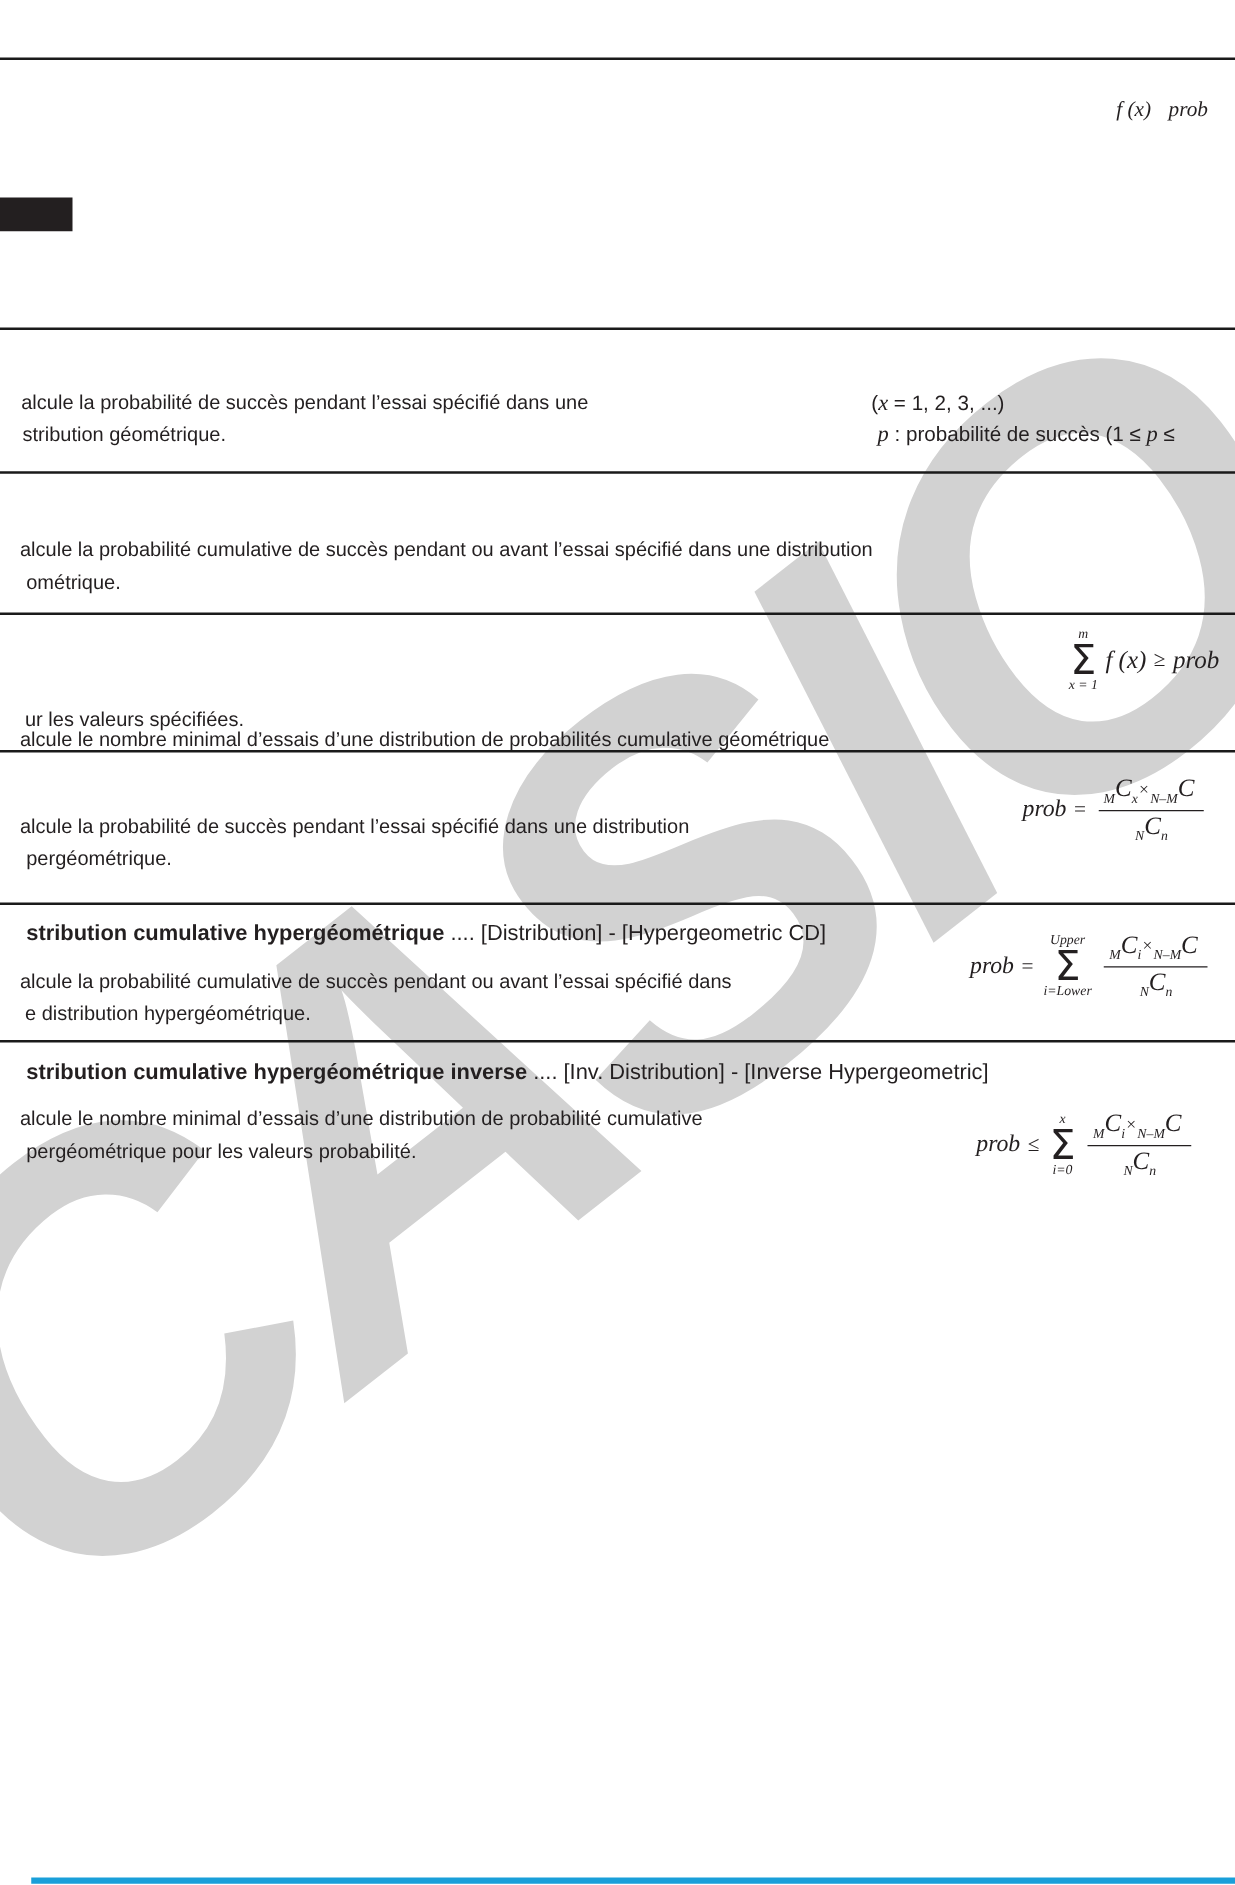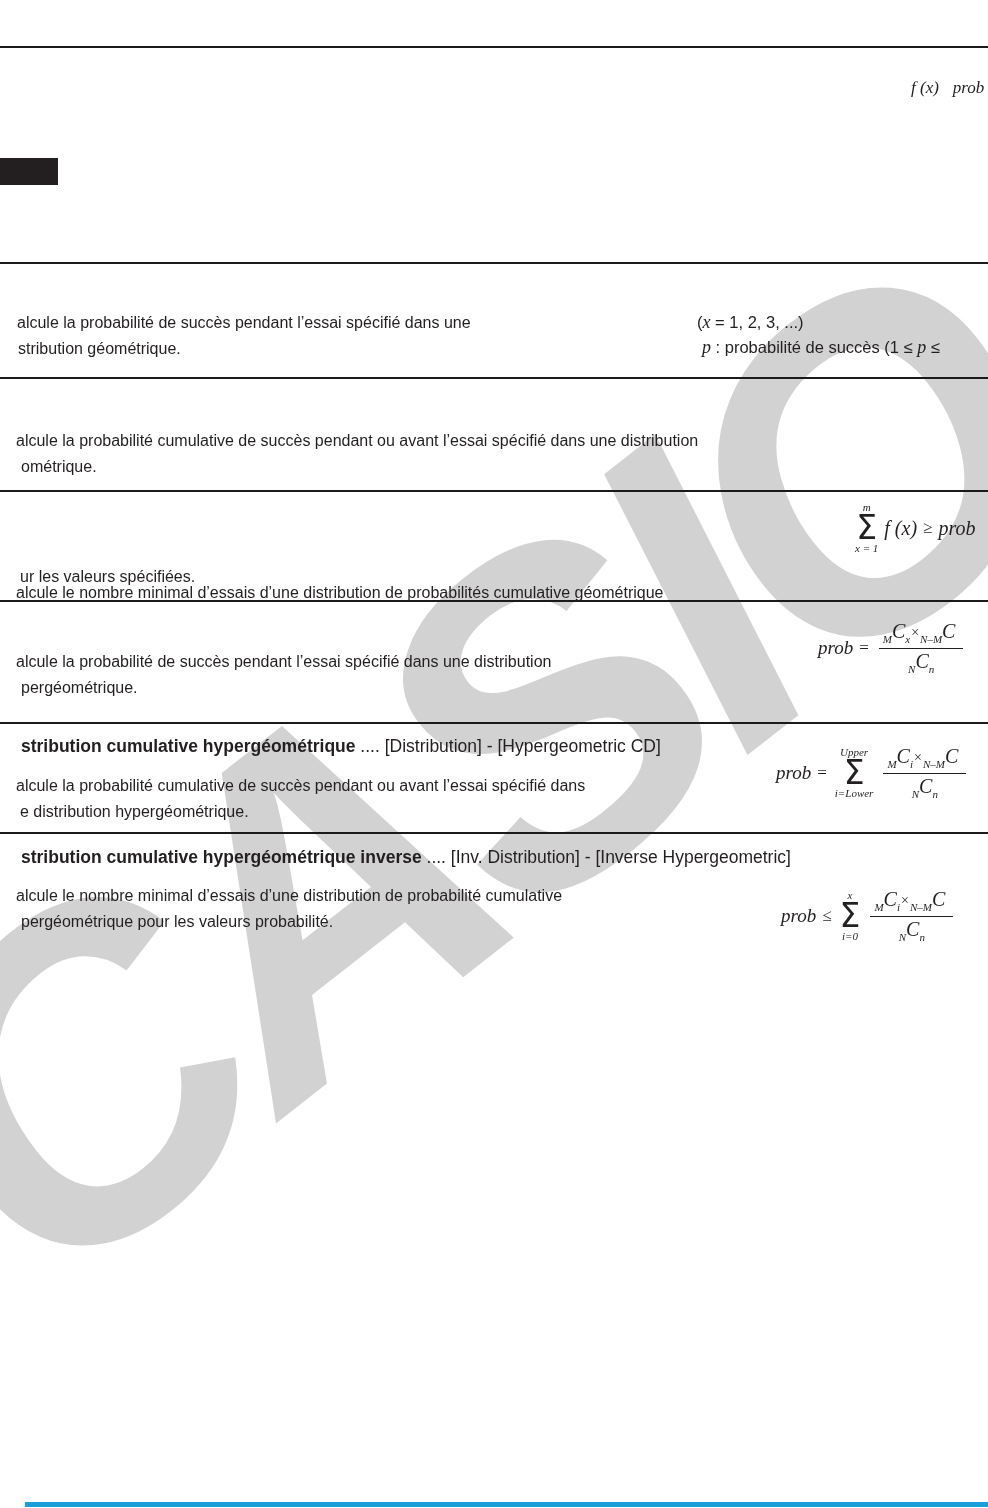--- a/index.html
+++ b/index.html
@@ -37,21 +37,21 @@
   .rule-2     { top:262px; height:2px; }
   .rule-s1 { top:377px; height:1.6px; }
   .rule-s2 { top:490px; height:1.6px; }
   .rule-s3 { top:600px; height:1.6px; }
   .rule-s4 { top:722px; height:1.6px; }
   .rule-s5 { top:832px; height:1.6px; }
   
   .fx-prob {
     position:absolute; left:893px; top:78px;
     font-family:"Liberation Serif", serif; font-style:italic;
-    font-size:17px; white-space:nowrap;margin-left:18px;
+    font-size:17px; white-space:nowrap;
   }
   .fx-prob .gap { display:inline-block; width:14px; }
   .black-tab {
     position:absolute; left:0; top:158px; width:58px; height:27px;
     background:#231f20;
   }
   
   .bodytext { position:absolute; font-size:16px; line-height:26px; white-space:nowrap; }
   .heading  { position:absolute; font-size:17.5px; white-space:nowrap; }
   .heading b { font-weight:bold; }

